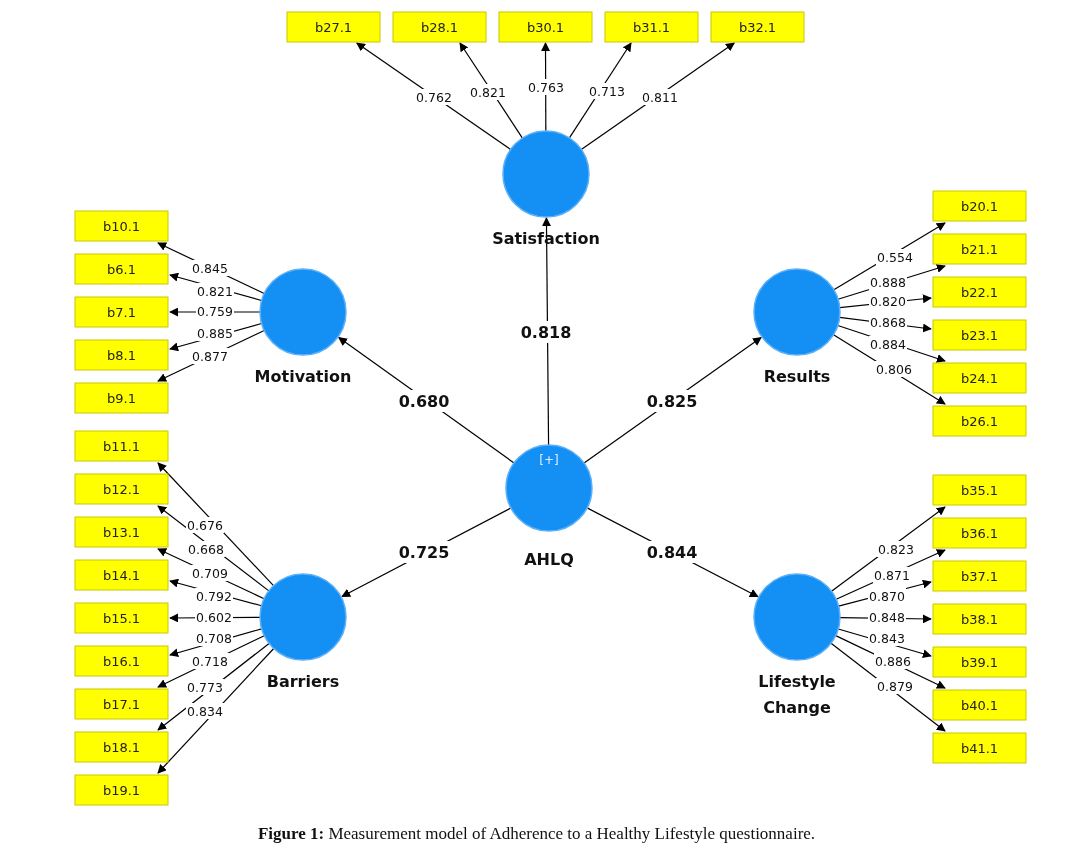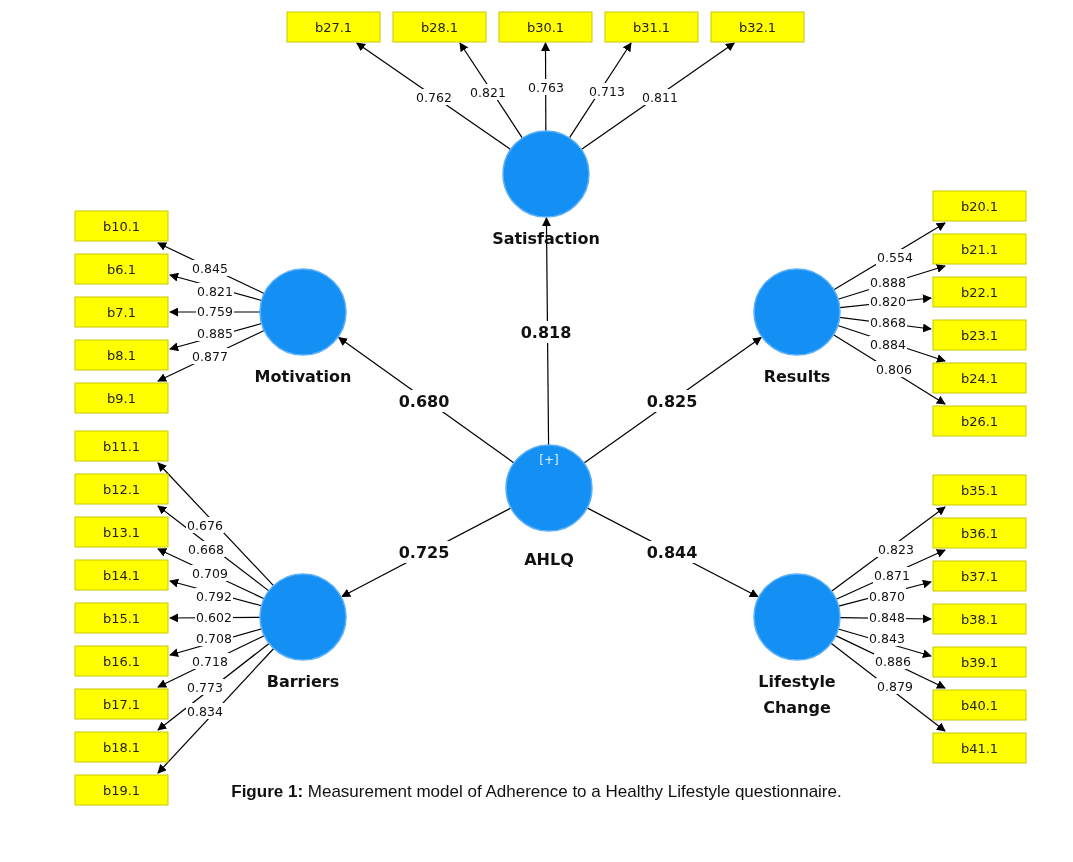--- a/index.html
+++ b/index.html
@@ -6,22 +6,22 @@
     body { width: 1073px; height: 862px; position: relative; overflow: hidden; }
     #diagram { position: absolute; left: 0; top: 0; }
     .ind-box rect { fill: #ffff00; stroke: #c8c800; stroke-width: 1; }
     .ind-box text { font-family: "DejaVu Sans", sans-serif; font-size: 13px; fill: #222; text-anchor: middle; dominant-baseline: central; }
     .path-line { stroke: #000; stroke-width: 1.2; fill: none; }
     .load-label { font-family: "DejaVu Sans", sans-serif; font-size: 12.5px; fill: #111; text-anchor: middle; dominant-baseline: central; }
     .coef-label { font-family: "DejaVu Sans", sans-serif; font-size: 16px; font-weight: bold; fill: #111; text-anchor: middle; dominant-baseline: central; }
     .construct circle { fill: #1490f5; stroke: #5db0f7; stroke-width: 1.5; }
     .construct-name { font-family: "DejaVu Sans", sans-serif; font-size: 16px; font-weight: bold; fill: #111; text-anchor: middle; }
     .expand-mark { font-family: "DejaVu Sans", sans-serif; font-size: 12px; fill: #dceeff; text-anchor: middle; dominant-baseline: central; }
-    #caption { position: absolute; left: 0; width: 1073px; top: 782px; text-align: center;
-      font-family: Liberation Sans, sans-serif; font-size: 17px; color: #111; }
+    #caption { position: absolute; left: 0; width: 1073px; top: 824px; text-align: center;
+      font-family: Liberation Serif, serif; font-size: 17px; color: #111; }
     #caption b { font-weight: bold; }
   </style>
 </head>
 <body>
 
 <svg id="diagram" width="1073" height="862" xmlns="http://www.w3.org/2000/svg">
   <defs>
     <marker id="arrow" viewBox="0 0 10 10" refX="9" refY="5" markerWidth="9" markerHeight="9" orient="auto-start-reverse" markerUnits="userSpaceOnUse">
       <path d="M0,0 L10,5 L0,10 z" fill="#000"></path>
     </marker>

